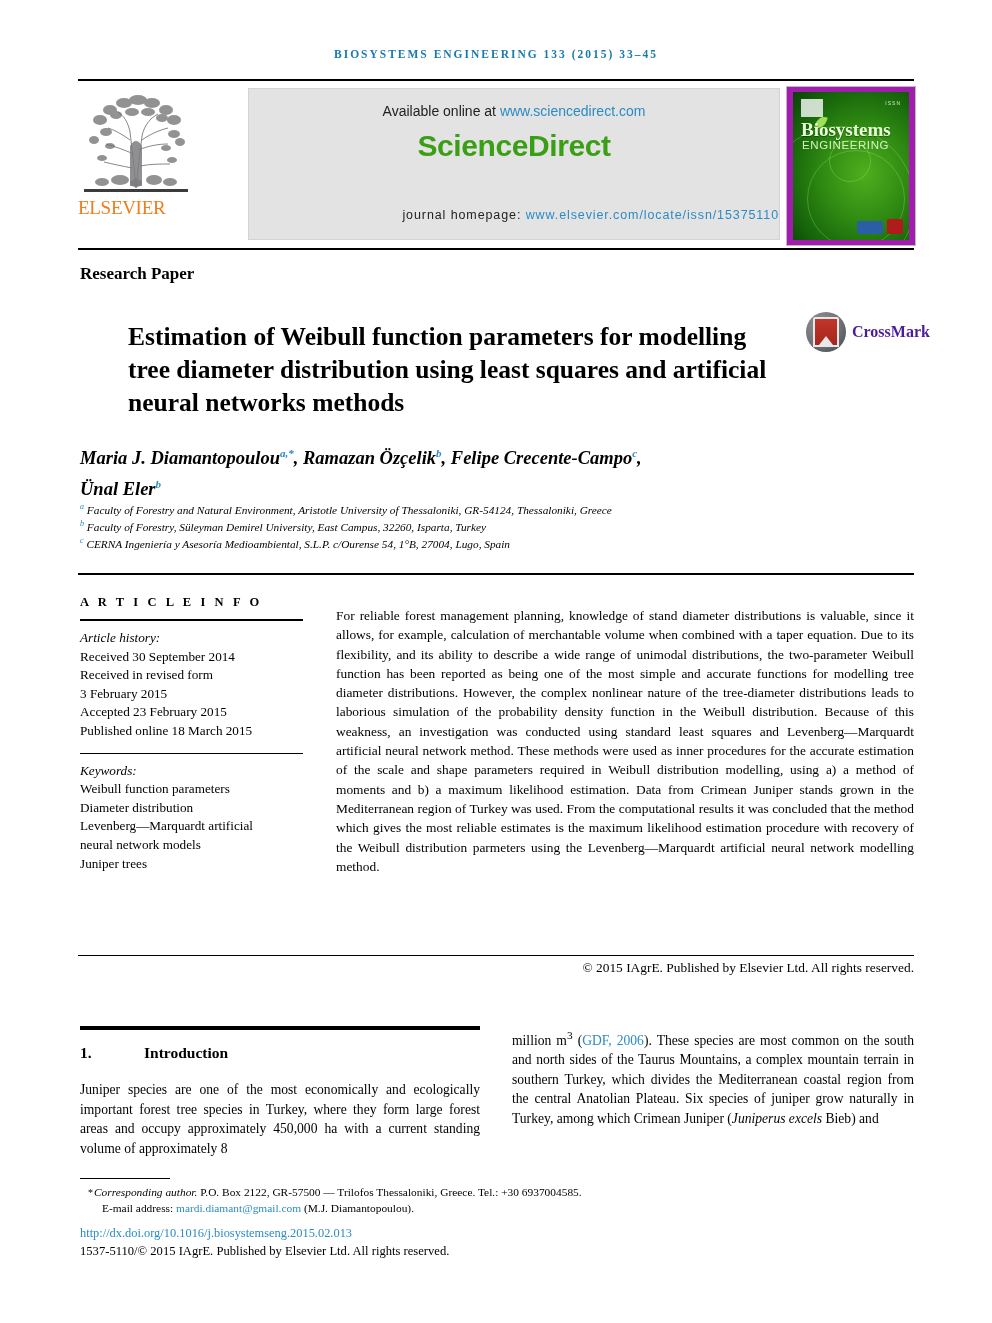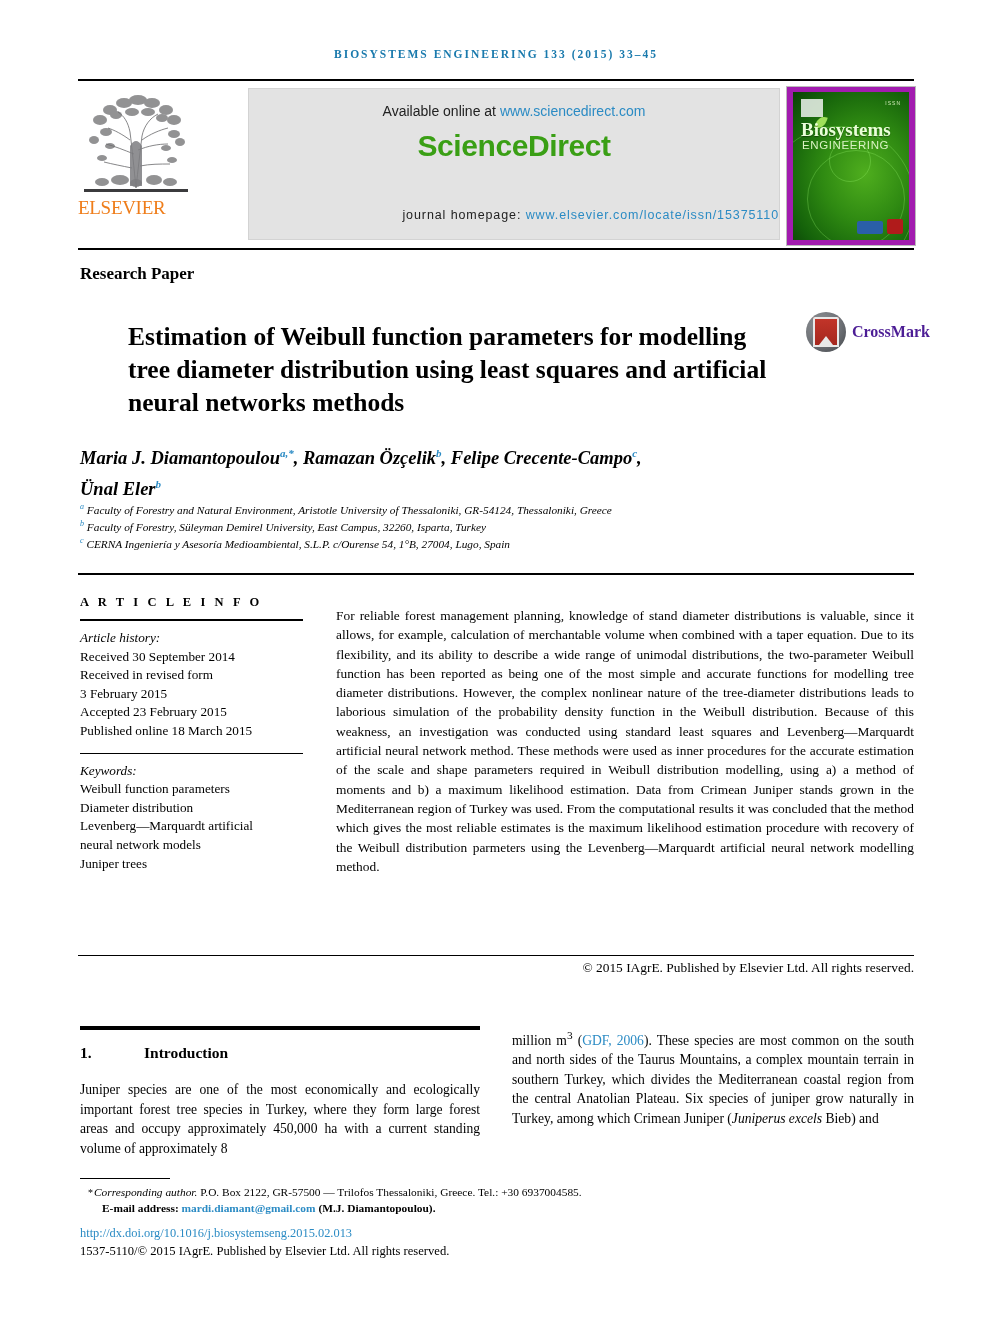--- a/index.html
+++ b/index.html
@@ -532,21 +532,21 @@
   <div class="col-right">
     <p class="body-par"><span>million m</span><sup>3</sup><span> (</span><span class="cite">GDF, 2006</span><span>). These species are most common on the south and north sides of the Taurus Mountains, a complex mountain terrain in southern Turkey, which divides the Mediterranean coastal region from the central Anatolian Plateau. Six species of juniper grow naturally in Turkey, among which Crimean Juniper (</span><em>Juniperus excels</em><span> Bieb) and</span></p>
   </div>
 
   <div class="foot-rule"></div>
   <div class="footnote">
     <div class="fn-indent" style="position:relative;">
       <span class="fn-star">*</span>
       <span class="ital">Corresponding author.</span><span> P.O. Box 2122, GR-57500 — Trilofos Thessaloniki, Greece. Tel.: +30 6937004585.</span>
     </div>
-    <div class="fn-indent" style="padding-left:22px;font-weight:bold;">
+    <div class="fn-indent" style="padding-left:22px;">
       <span>E-mail address:</span>
       <span class="lnk">mardi.diamant@gmail.com</span>
       <span>(M.J. Diamantopoulou).</span>
     </div>
   </div>
   <div class="doi">http://dx.doi.org/10.1016/j.biosystemseng.2015.02.013</div>
   <div class="issn">1537-5110/© 2015 IAgrE. Published by Elsevier Ltd. All rights reserved.</div>
 
 </div>
 

